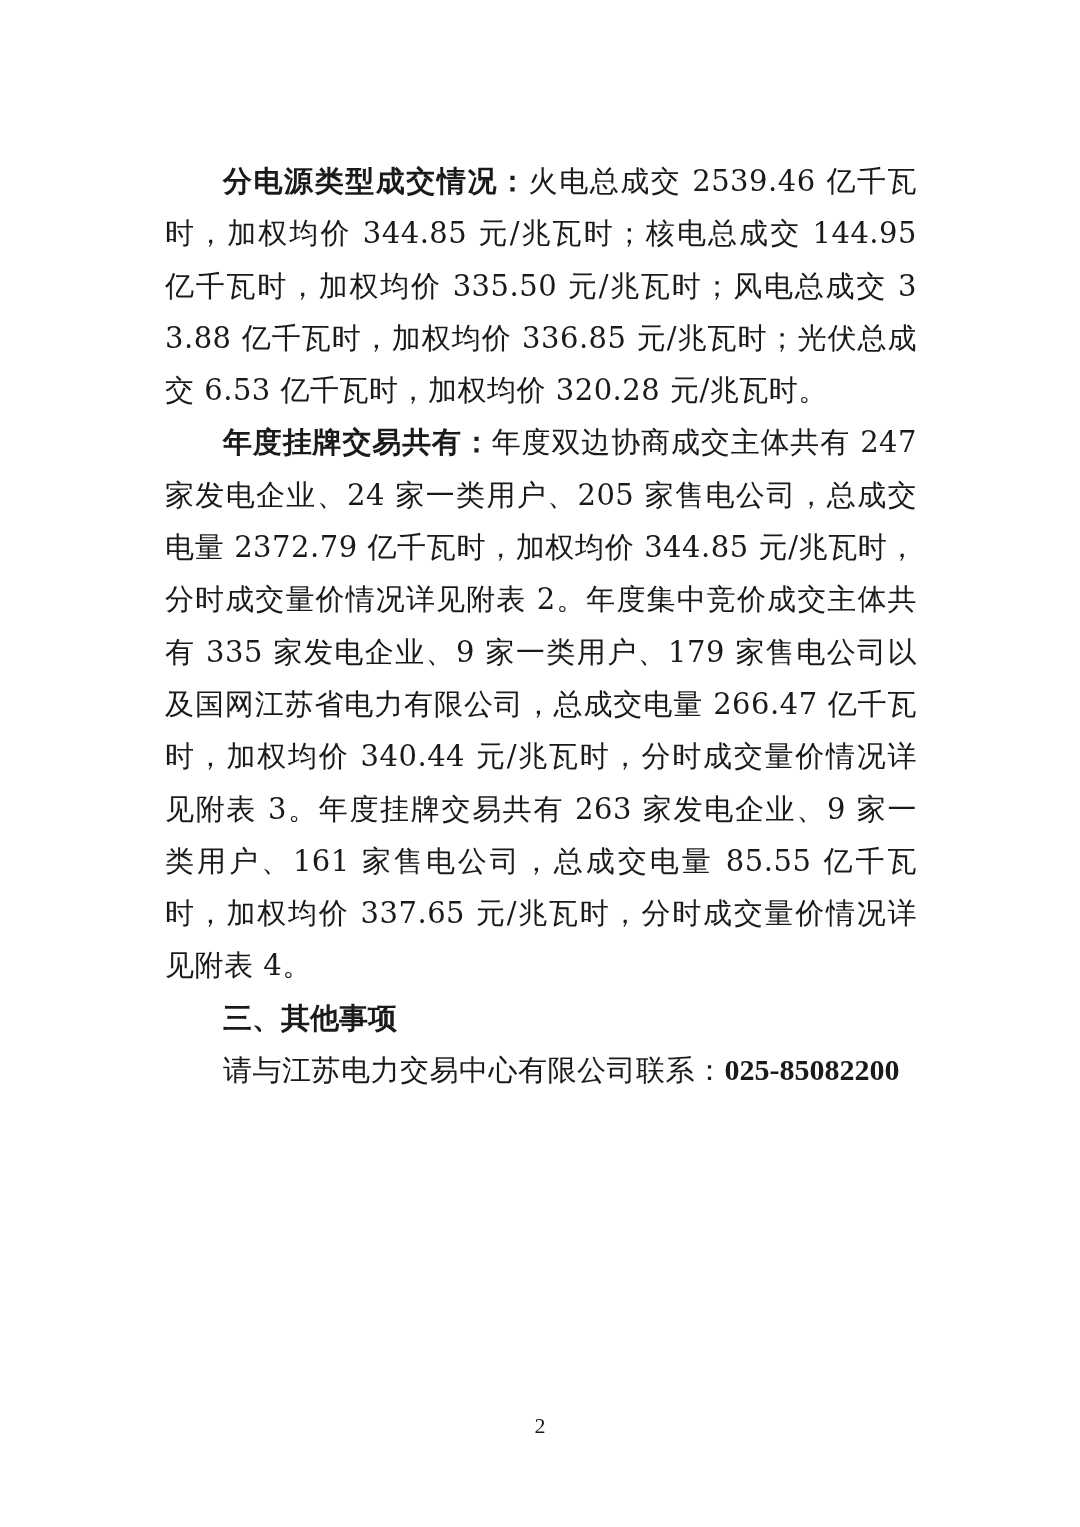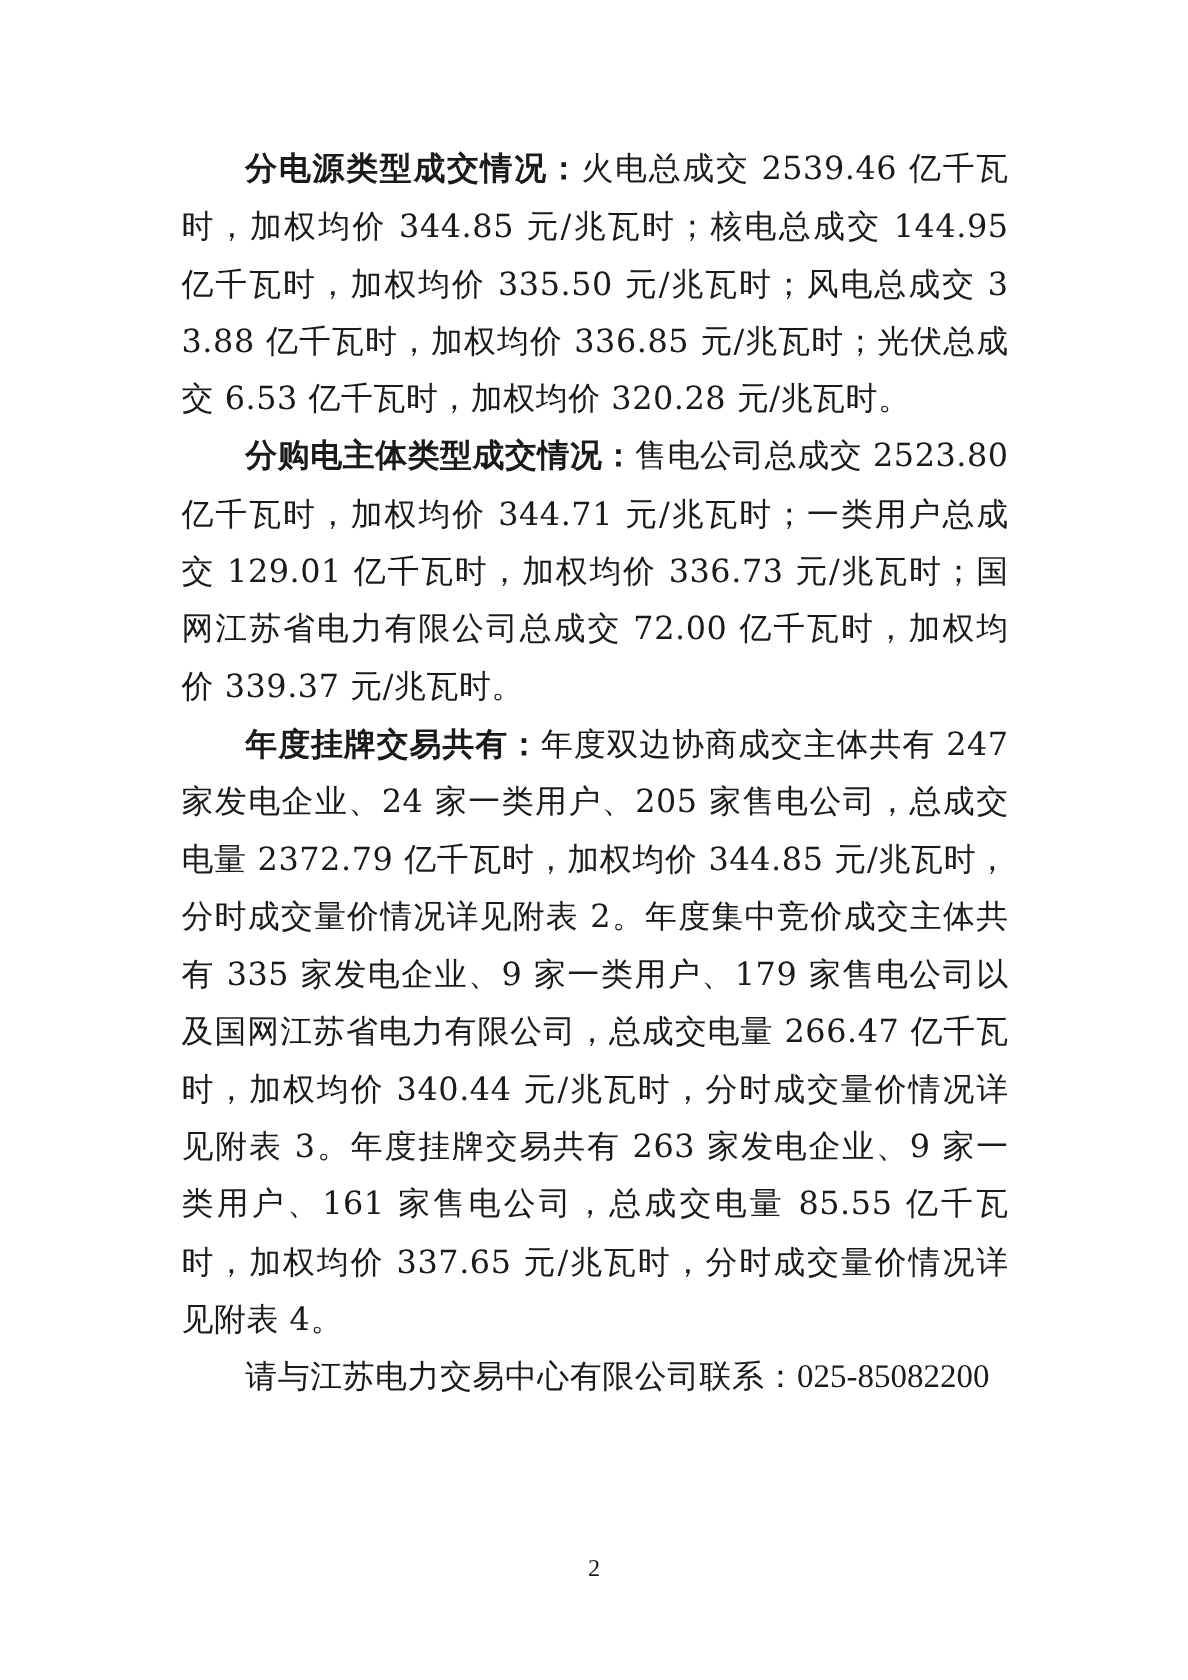--- a/index.html
+++ b/index.html
@@ -11,40 +11,41 @@
       width: 1080px;
       height: 1527px;
       position: relative;
       overflow: hidden;
       color: #1a1a1a;
       font-family: "DejaVu Serif", "Liberation Serif", serif;
     }
     .page {
       position: absolute;
       left: 165px;
-      top: 127px;
+      top: 155px;
       width: 752px;
     }
     .para {
       margin: 0;
       font-size: 29px;
       line-height: 52.3px;
       text-align: justify;
       text-justify: inter-character;
       text-indent: 58px;
       letter-spacing: 0.5px;
       word-break: break-all;
     }
     .bold-lead {
       font-weight: bold;
     }
     .num {
       font-family: "Liberation Serif", serif;
       font-size: 30px;
       letter-spacing: 0;
+      font-weight: bold;
     }
     .heading {
       margin: 0;
       font-size: 29px;
       line-height: 52.3px;
       font-weight: bold;
       text-indent: 58px;
       font-family: "DejaVu Sans", "Liberation Sans", sans-serif;
     }
     .contact {
@@ -67,28 +68,26 @@
   </style>
 </head>
 <body>
 
 <div class="page">
 
   <p class="para">
     <span class="bold-lead">分电源类型成交情况：</span><span>火电总成交 2539.46 亿千瓦时，加权均价 344.85 元/兆瓦时；核电总成交 144.95 亿千瓦时，加权均价 335.50 元/兆瓦时；风电总成交 33.88 亿千瓦时，加权均价 336.85 元/兆瓦时；光伏总成交 6.53 亿千瓦时，加权均价 320.28 元/兆瓦时。</span>
   </p>
 
-  <p class="para">
-    <span class="bold-lead">分购电主体类型成交情况：</span><span>售电公司总成交 2523.80 亿千瓦时，加权均价 344.71 元/兆瓦时；一类用户总成交 129.01 亿千瓦时，加权均价 336.73 元/兆瓦时；国网江苏省电力有限公司总成交 72.00 亿千瓦时，加权均价 339.37 元/兆瓦时。</span>
-  </p>
 
   <p class="para">
     <span class="bold-lead">年度挂牌交易共有：</span><span>年度双边协商成交主体共有 247 家发电企业、24 家一类用户、205 家售电公司，总成交电量 2372.79 亿千瓦时，加权均价 344.85 元/兆瓦时，分时成交量价情况详见附表 2。年度集中竞价成交主体共有 335 家发电企业、9 家一类用户、179 家售电公司以及国网江苏省电力有限公司，总成交电量 266.47 亿千瓦时，加权均价 340.44 元/兆瓦时，分时成交量价情况详见附表 3。年度挂牌交易共有 263 家发电企业、9 家一类用户、161 家售电公司，总成交电量 85.55 亿千瓦时，加权均价 337.65 元/兆瓦时，分时成交量价情况详见附表 4。</span>
   </p>
 
+  <h3 class="heading">三、其他事项</h3>
 
 
   <p class="contact">
     <span>请与江苏电力交易中心有限公司联系：</span><span class="num">025-85082200</span>
   </p>
 
 
 </div>
 
 <div class="page-number">2</div>

